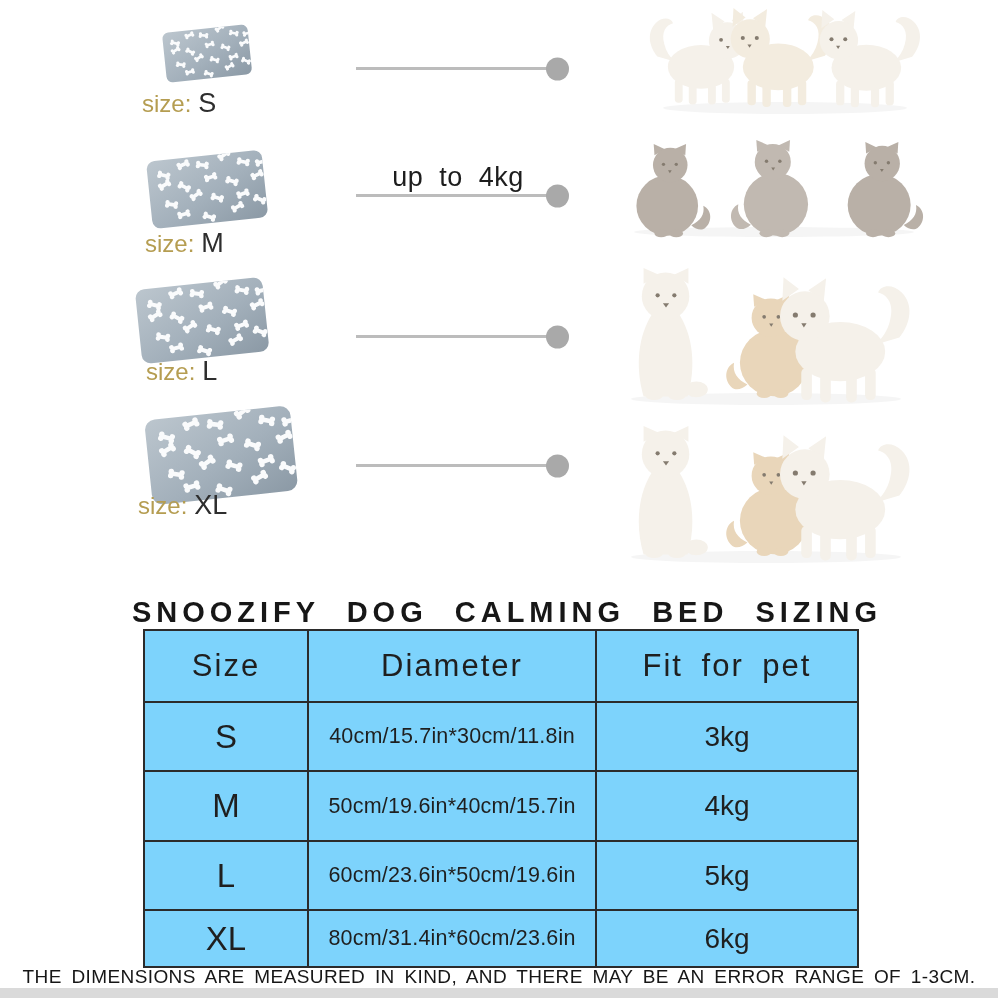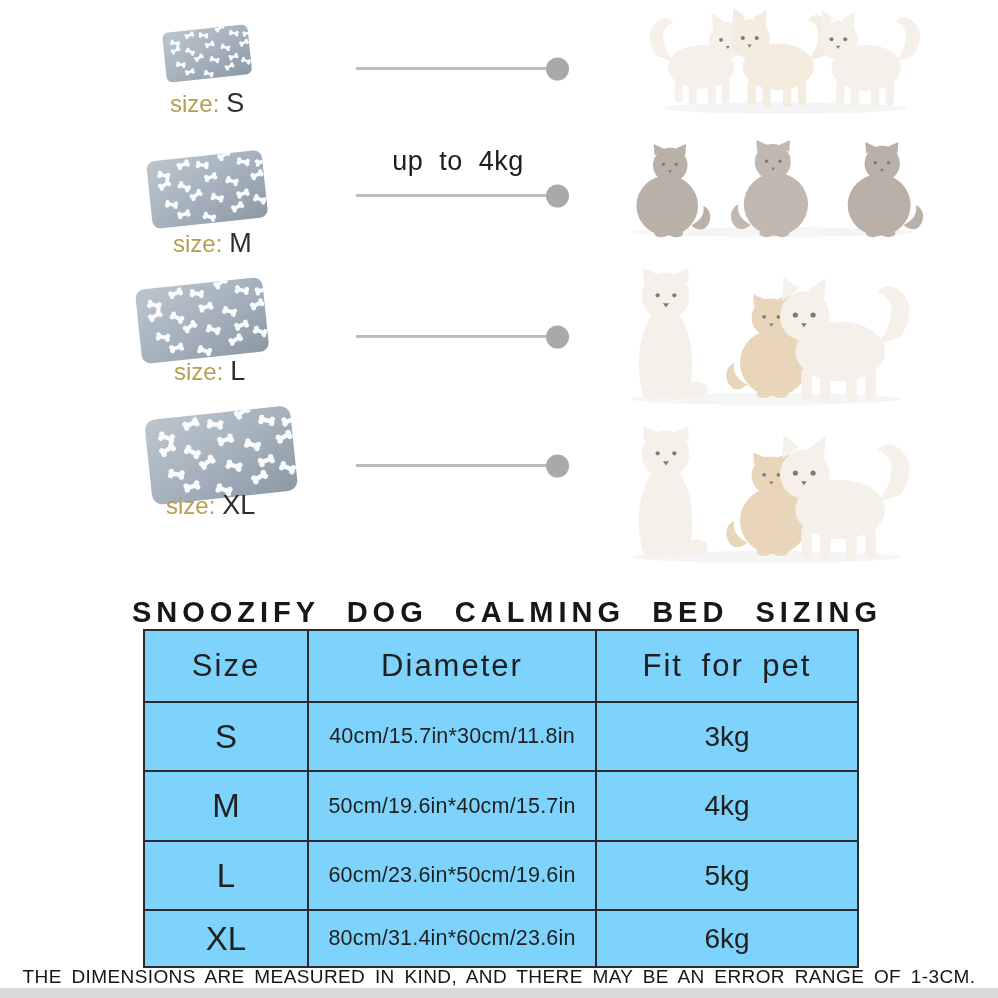--- a/index.html
+++ b/index.html
@@ -14,26 +14,26 @@
   .r1 .mat{left:138px;top:8px;width:138px;height:104px}
   .r2 .mat{left:126px;top:4px;width:152px;height:114px}
   .r3 .mat{left:134px;top:0px;width:174px;height:131px}
   .mat svg{width:100%;height:100%;display:block}
 
   .caption{position:absolute;font-size:24px;white-space:nowrap;}
   .r0 .caption{left:142px;top:88px}
   .r1 .caption{left:145px;top:100px}
   .r2 .caption{left:146px;top:98px}
   .r3 .caption{left:138px;top:102px}
-  .caption .word{color:var(--size_label);margin-left:28px;}
+  .caption .word{color:var(--size_label);}
   .caption .val{color:#2e2e2e;font-size:27px;padding-left:7px;}
 
   .weight{position:absolute;left:356px;width:204px;text-align:center;font-size:27px;
           color:var(--text_dark);word-spacing:8px;letter-spacing:0.5px;white-space:nowrap;}
-  .r0 .weight{top:28px}.r1 .weight{top:18px}.r2 .weight{top:44px}.r3 .weight{top:42px}
+  .r0 .weight{top:28px}.r1 .weight{top:34px}.r2 .weight{top:44px}.r3 .weight{top:42px}
   .pline{position:absolute;left:356px;width:202px;height:3px;background:var(--line_gray);}
   .r0 .pline{top:67px}.r1 .pline{top:66px}.r2 .pline{top:77px}.r3 .pline{top:76px}
   .pline .dot{position:absolute;right:-11px;top:50%;transform:translateY(-50%);
               width:23px;height:23px;border-radius:50%;background:var(--dot_gray);}
 
   .cats{position:absolute;}
   .r0 .cats{left:645px;top:5px;width:280px;height:110px}
   .r1 .cats{left:622px;top:10px;width:305px;height:100px}
   .r2 .cats{left:616px;top:0px;width:300px;height:148px}
   .r3 .cats{left:616px;top:28px;width:300px;height:148px}

